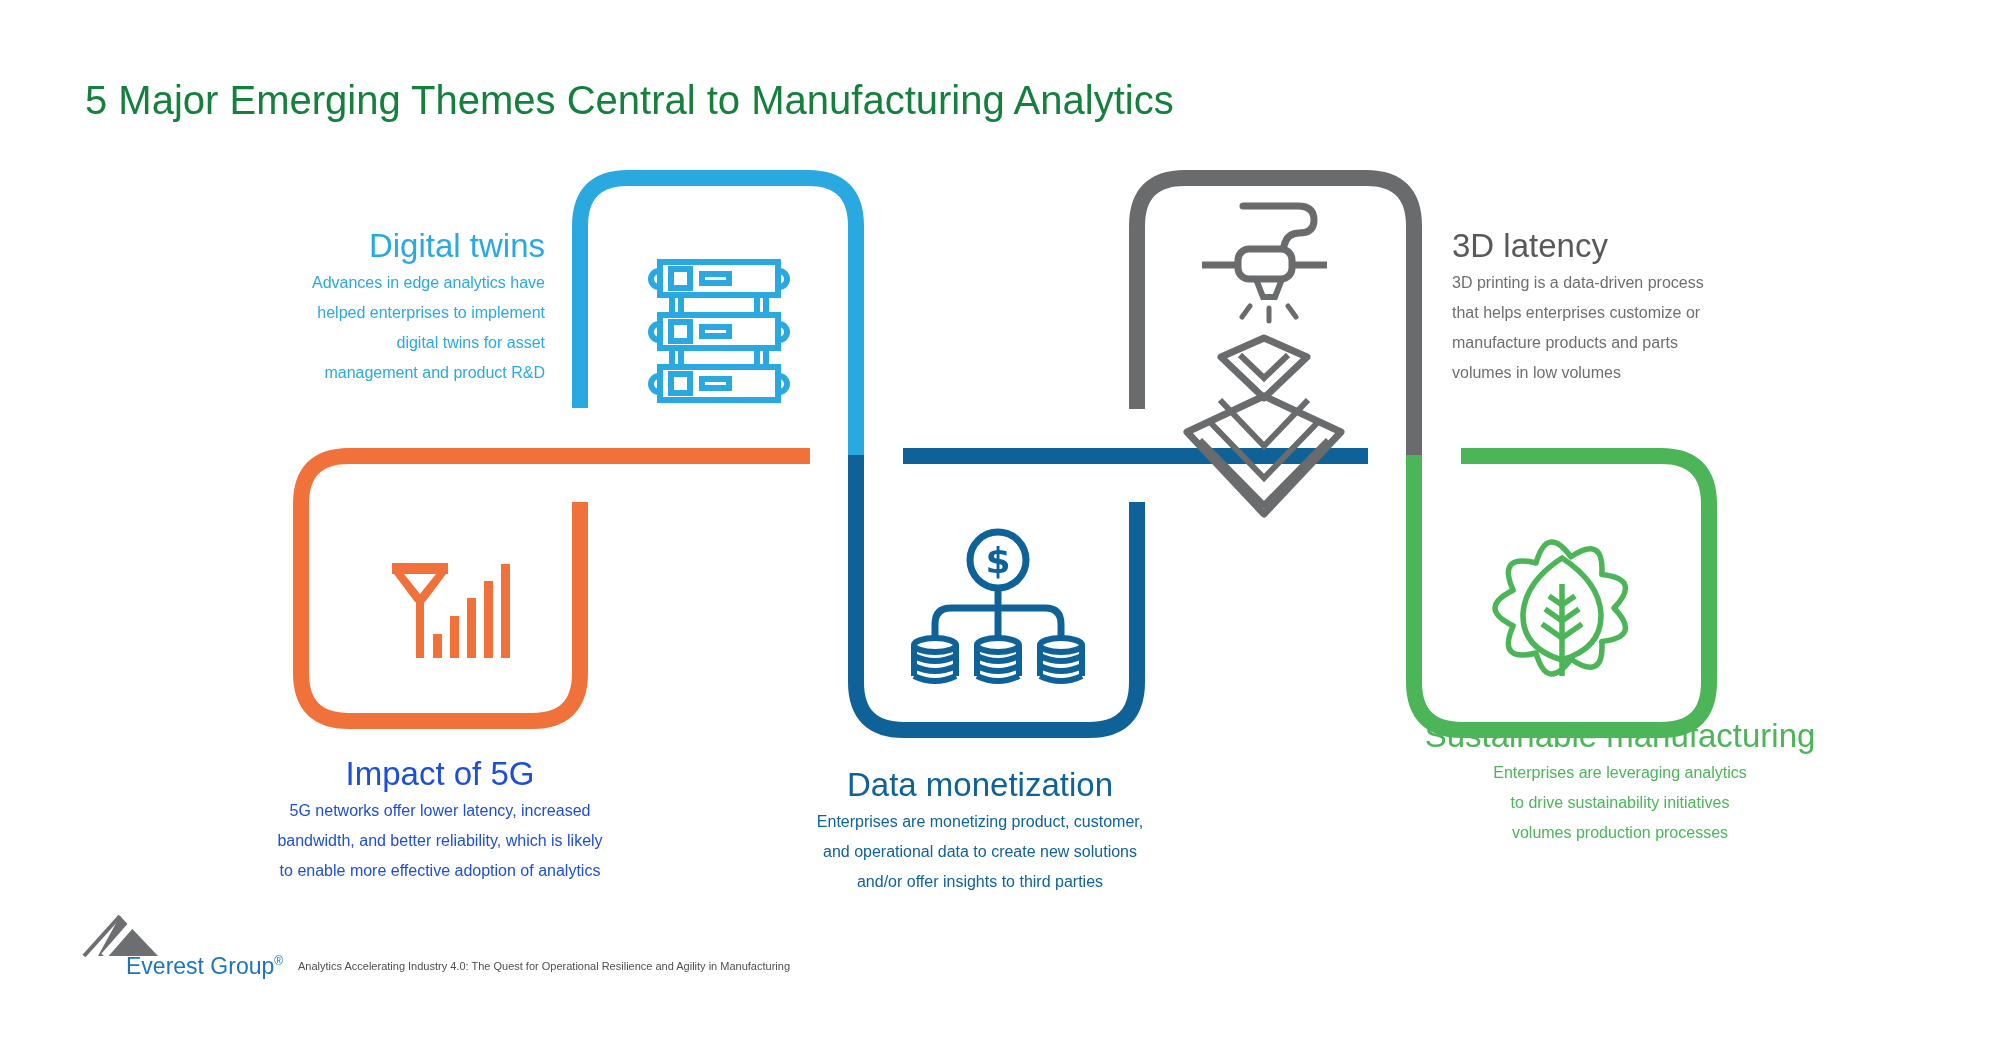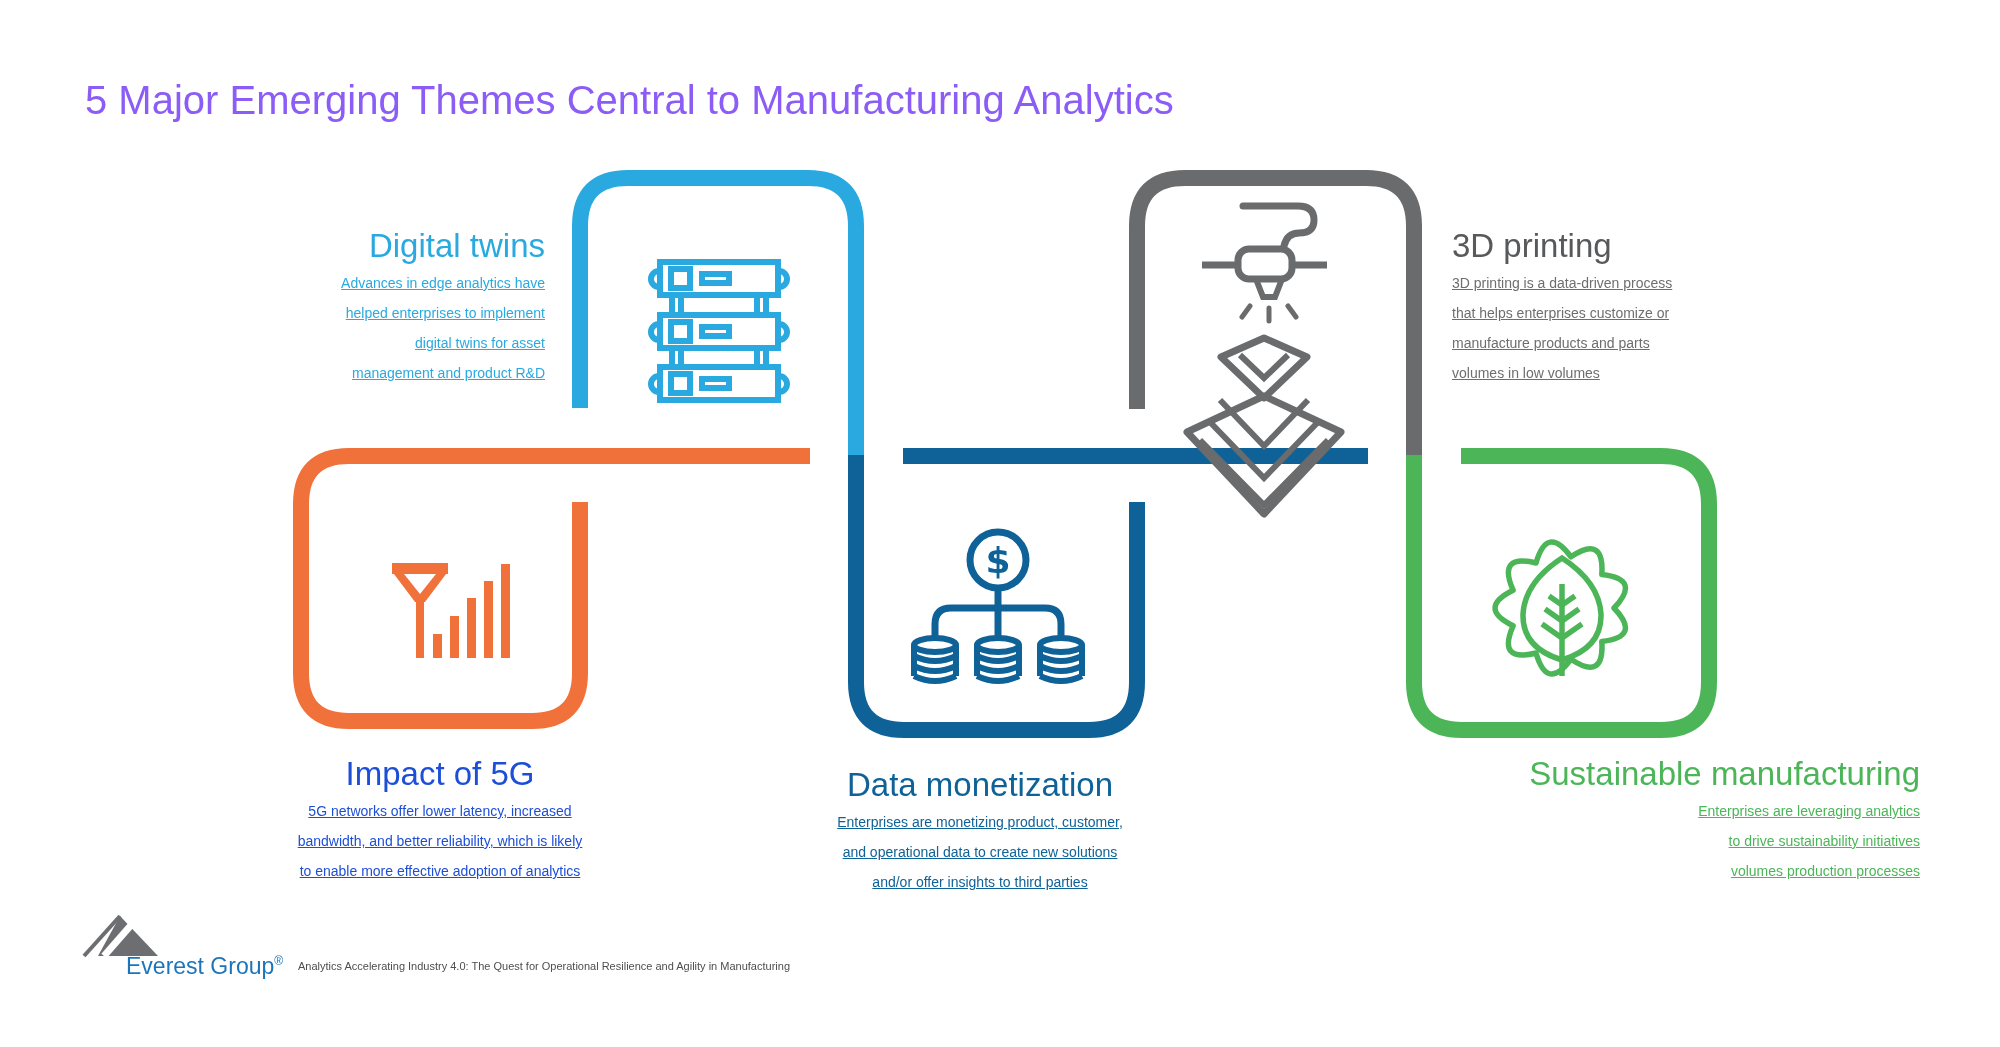--- a/index.html
+++ b/index.html
@@ -3,38 +3,38 @@
 <meta charset="utf-8">
 <style>
   html,body{margin:0;padding:0;background:#ffffff;}
   #canvas{
     position:relative;width:2000px;height:1047px;background:#ffffff;overflow:hidden;
     font-family:"Liberation Sans", sans-serif;
   }
   #pipes{position:absolute;left:0;top:0;z-index:1;}
   .txt{position:absolute;z-index:2;}
   .theme-title{font-weight:normal;font-size:33px;line-height:32px;}
-  .theme-line{font-size:14px;line-height:30px;text-decoration:underline;}
+  .theme-line{font-size:16px;line-height:30px;}
   #page-title{
     position:absolute;left:85px;top:78px;z-index:2;
-    font-size:40px;color:#8b5cf6;letter-spacing:0px;font-weight:400;
+    font-size:40px;color:#15803d;letter-spacing:0px;font-weight:400;
   }
   
   .t-blue  {color:#2aa9e0;}
   .t-gray  {color:#6d6e70;}
   .t-gray .theme-title{color:#58595b;}
   .t-orange{color:#1d4ed8;}
   .t-dblue {color:#0f6298;margin-top:11px;}
   .t-green {color:#4bb558;}
 
   #block-digital-twins     {left:145px; top:230px; width:400px; text-align:right;}
   #block-3d-printing       {left:1452px;top:230px; width:440px; text-align:left;}
   #block-impact-5g         {left:140px; top:758px; width:600px; text-align:center;}
   #block-data-monetization {left:680px; top:758px; width:600px; text-align:center;}
-  #block-sustainable       {left:1320px;top:758px; width:600px; text-align:right;}
+  #block-sustainable       {left:1320px;top:720px; width:600px; text-align:center;}
   .theme-title{margin-bottom:6px;}
 
   #footer{position:absolute;left:80px;top:905px;width:1400px;height:90px;z-index:2;}
   #logo-mark{position:absolute;left:0px;top:3px;}
   #logo-text{
     position:absolute;left:46px;top:48px;font-size:23px;color:#1c75bb;font-weight:400;
   }
   #logo-text sup{font-size:12px;}
   #footer-desc{
     position:absolute;left:218px;top:55px;font-size:11px;color:#4d4e50;
@@ -152,21 +152,21 @@
 
   <div class="txt t-blue" id="block-digital-twins">
     <div class="theme-title">Digital twins</div>
     <div class="theme-line">Advances in edge analytics have</div>
     <div class="theme-line">helped enterprises to implement</div>
     <div class="theme-line">digital twins for asset</div>
     <div class="theme-line">management and product R&amp;D</div>
   </div>
 
   <div class="txt t-gray" id="block-3d-printing">
-    <div class="theme-title">3D printing</div>
+    <div class="theme-title">3D latency</div>
     <div class="theme-line">3D printing is a data-driven process</div>
     <div class="theme-line">that helps enterprises customize or</div>
     <div class="theme-line">manufacture products and parts</div>
     <div class="theme-line">volumes in low volumes</div>
   </div>
 
   <div class="txt t-orange" id="block-impact-5g">
     <div class="theme-title">Impact of 5G</div>
     <div class="theme-line">5G networks offer lower latency, increased</div>
     <div class="theme-line">bandwidth, and better reliability, which is likely</div>

